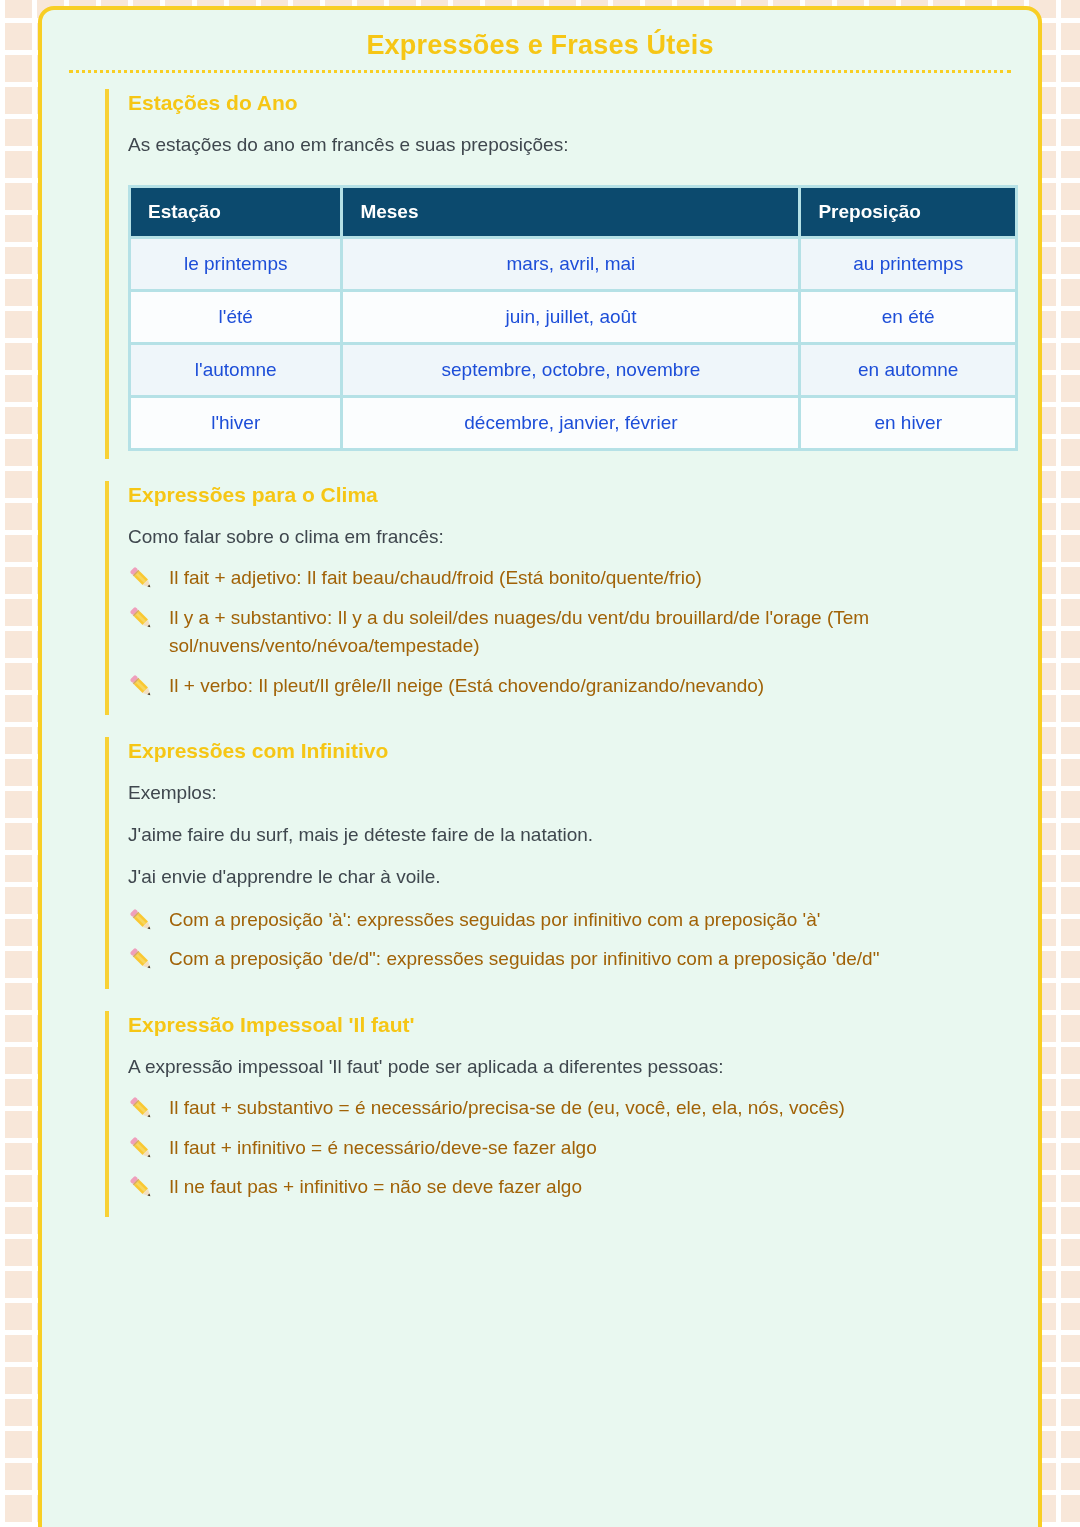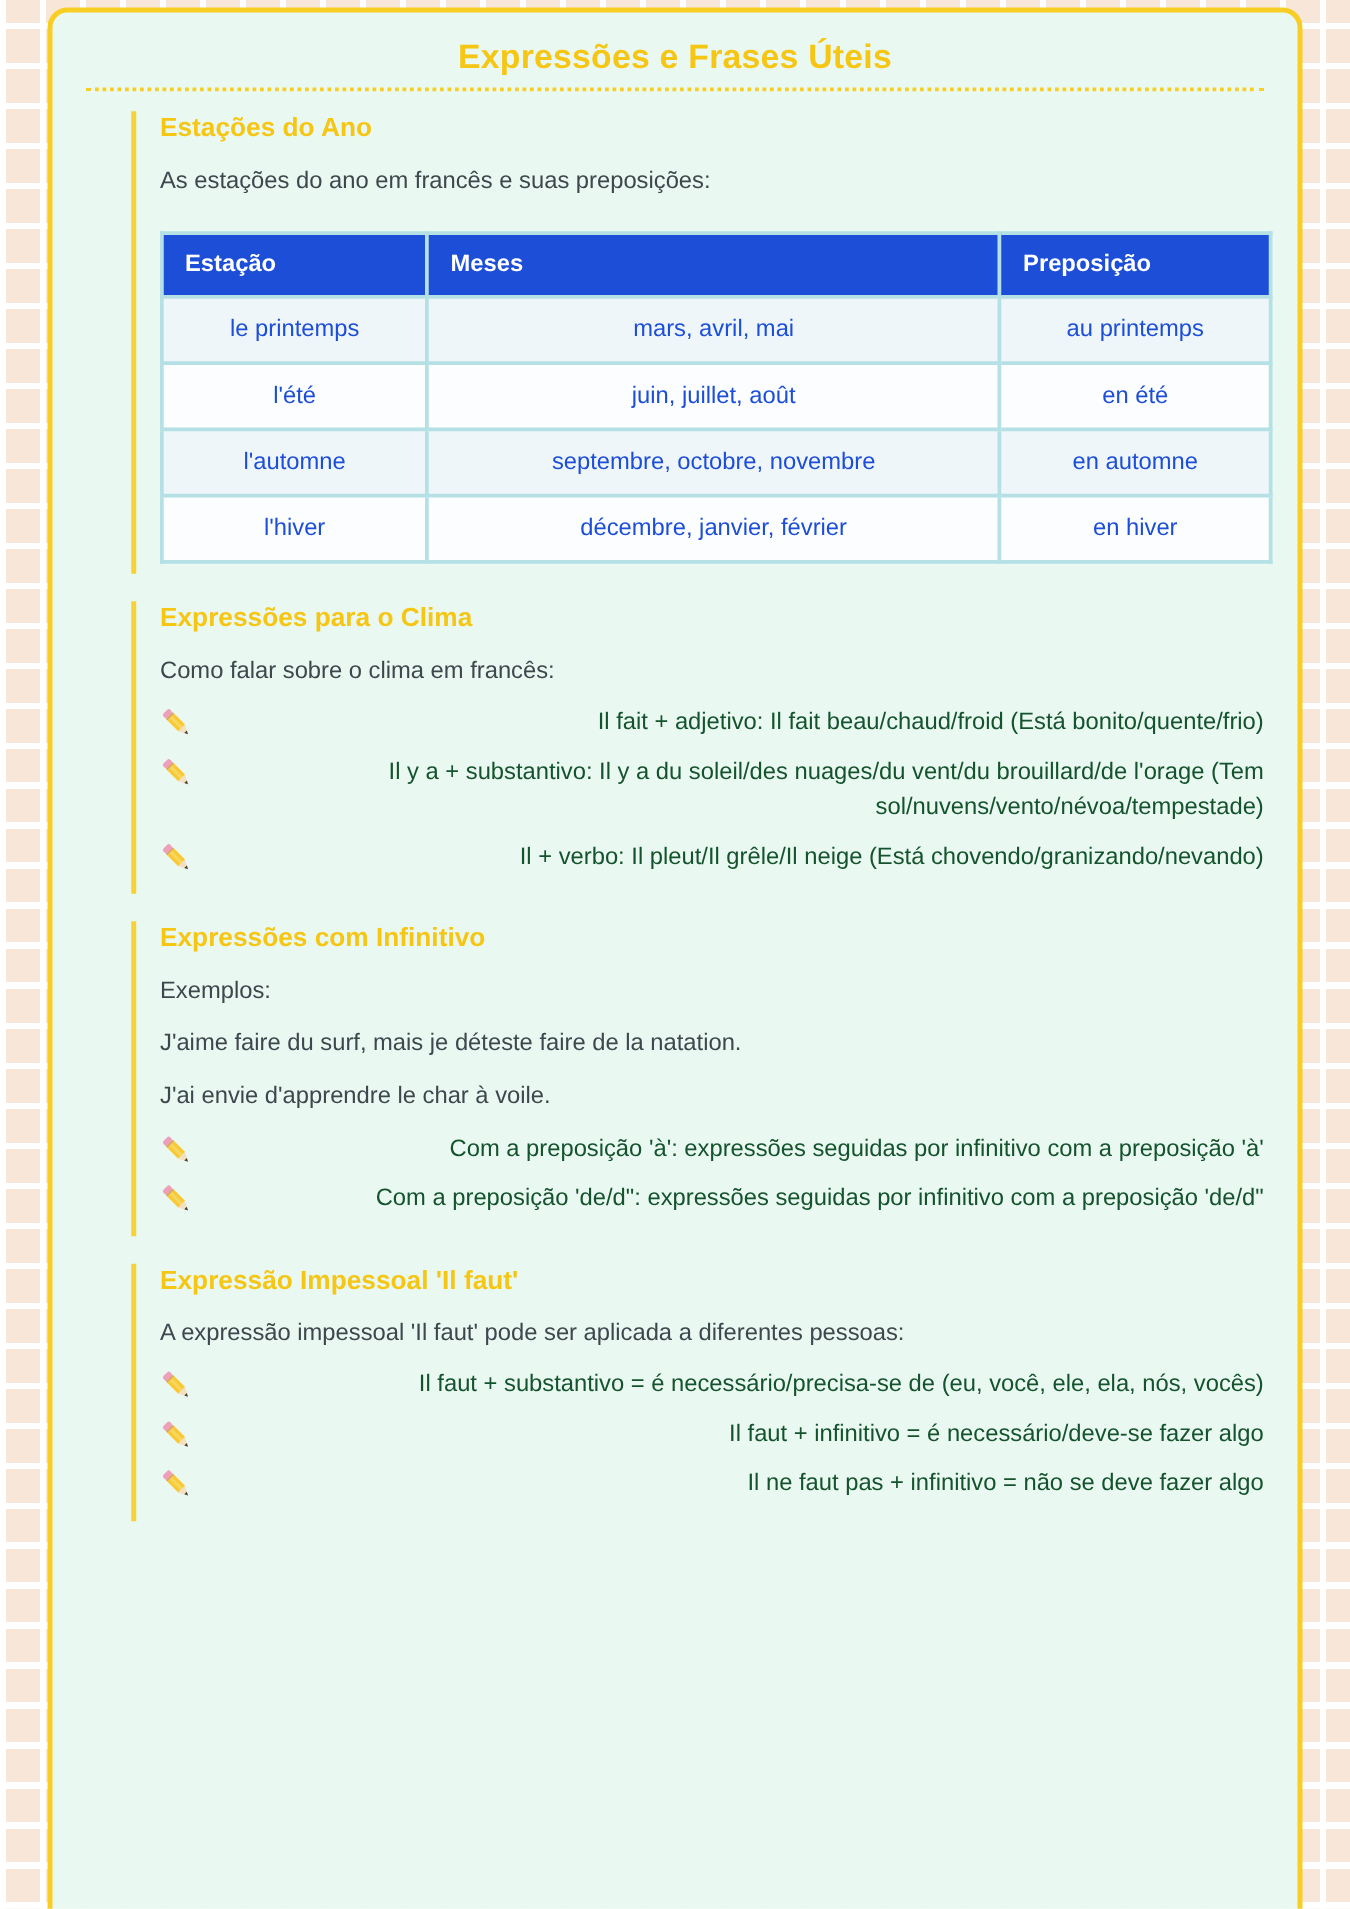--- a/index.html
+++ b/index.html
@@ -60,21 +60,21 @@
   table.seasons {
     border-collapse: collapse;
     width: 890px;
     margin: 26px 0 4px 0;
     font-size: 19px;
   }
   table.seasons th, table.seasons td {
     border: 3px solid #b5e1e6;
   }
   table.seasons th {
-    background: #1d4ed8;
+    background: #0c4a6e;
     color: #ffffff;
     font-weight: 700;
     text-align: left;
     padding: 13px 17px;
   }
   table.seasons td {
     color: #1d4ed8;
     text-align: center;
     padding: 14px 10px;
   }
@@ -85,27 +85,26 @@
   th.col-preposicao { width: 217px; }
 
   ul.bullets {
     list-style: none;
     margin: 4px 0 0 0;
     padding: 0;
   }
   ul.bullets li {
     display: flex;
     align-items: flex-start;
-    gap: 28px;
+    gap: 14px;
     margin: 0 0 11px 0;
-    color: #14532d;
+    color: #a16207;
     font-size: 19px;
     line-height: 1.5;
     max-width: 900px;
-    text-align: right;
   }
   .pencil { flex: 0 0 auto; width: 27px; height: 27px; margin-top: 1px; }
   .pencil svg { display: block; }
   .btxt { flex: 1 1 auto; max-width: 858px; }
 </style>
 </head>
 <body>
 
 <div class="card">
 

